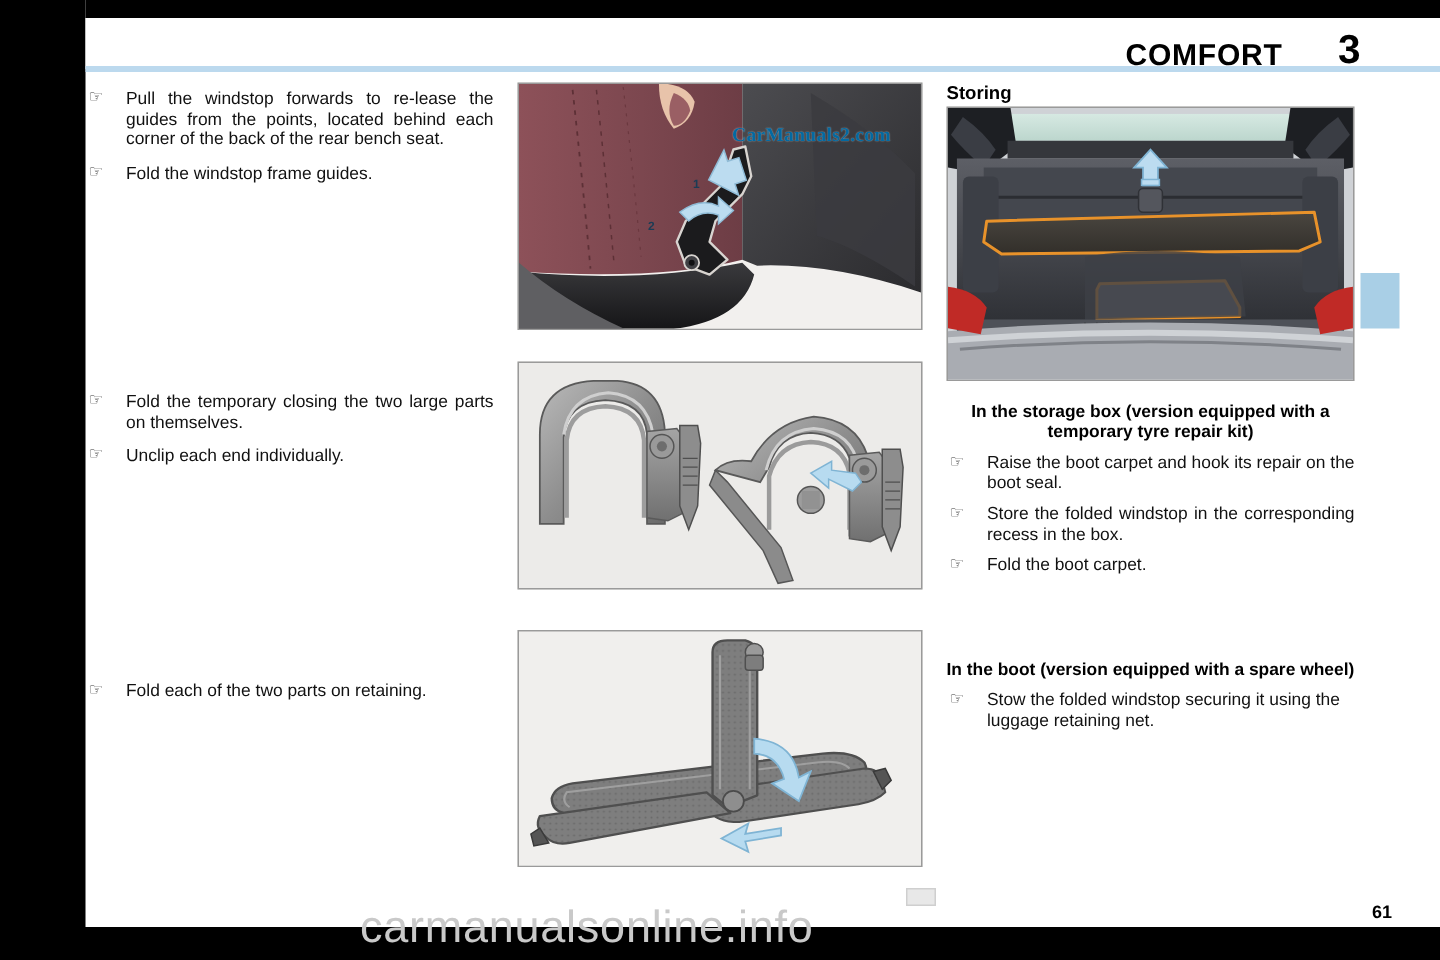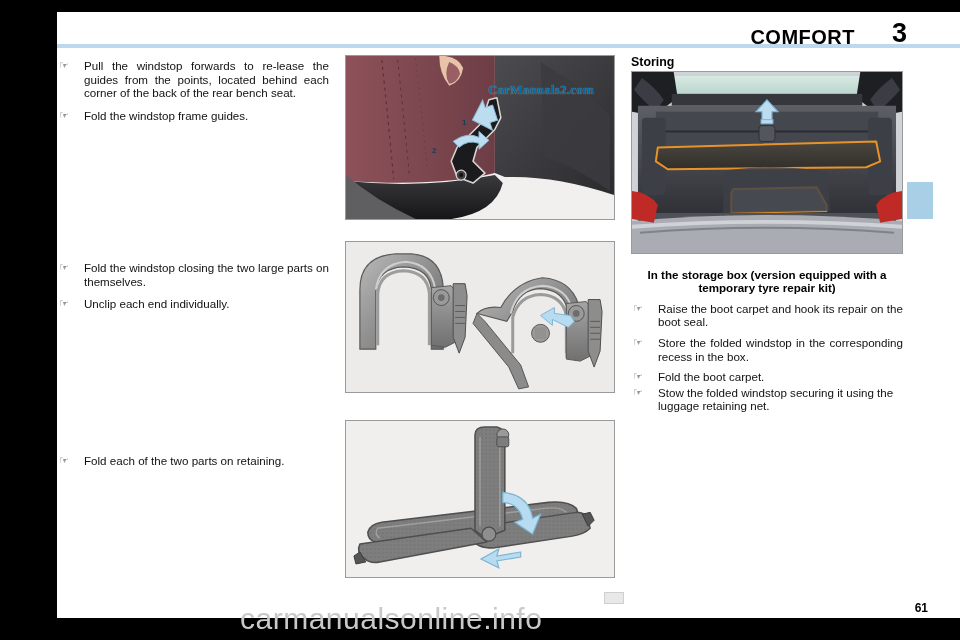--- a/index.html
+++ b/index.html
@@ -139,21 +139,21 @@
       </li>
       <li class="bullet-item" style="margin-top:9px;">
         <span class="glyph">☞</span>
         <span class="hang">Fold the windstop frame guides.</span>
       </li>
     </ul>
 
     <ul class="bullet-list blk" style="margin-top:139px;">
       <li class="bullet-item just">
         <span class="glyph">☞</span>
-        <span class="hang">Fold the windstop closing the two large parts on themselves.</span>
+        <span class="hang">Fold the temporary closing the two large parts on themselves.</span>
       </li>
       <li class="bullet-item" style="margin-top:8px;">
         <span class="glyph">☞</span>
         <span class="hang">Unclip each end individually.</span>
       </li>
     </ul>
 
     <ul class="bullet-list blk" style="margin-top:144px;">
       <li class="bullet-item">
         <span class="glyph">☞</span>
@@ -395,20 +395,21 @@
       <li class="bullet-item just" style="margin-bottom:7px;">
         <span class="glyph">☞</span>
         <span class="hang">Store the folded windstop in the corresponding recess in the box.</span>
       </li>
       <li class="bullet-item">
         <span class="glyph">☞</span>
         <span class="hang">Fold the boot carpet.</span>
       </li>
     </ul>
 
+    <div class="sub-h" style="margin-top:56px;">In the boot (version equipped with a spare wheel)</div>
 
     <ul class="bullet-list">
       <li class="bullet-item">
         <span class="glyph">☞</span>
         <span class="hang">Stow the folded windstop securing it using the luggage retaining net.</span>
       </li>
     </ul>
 
   </div>
 

